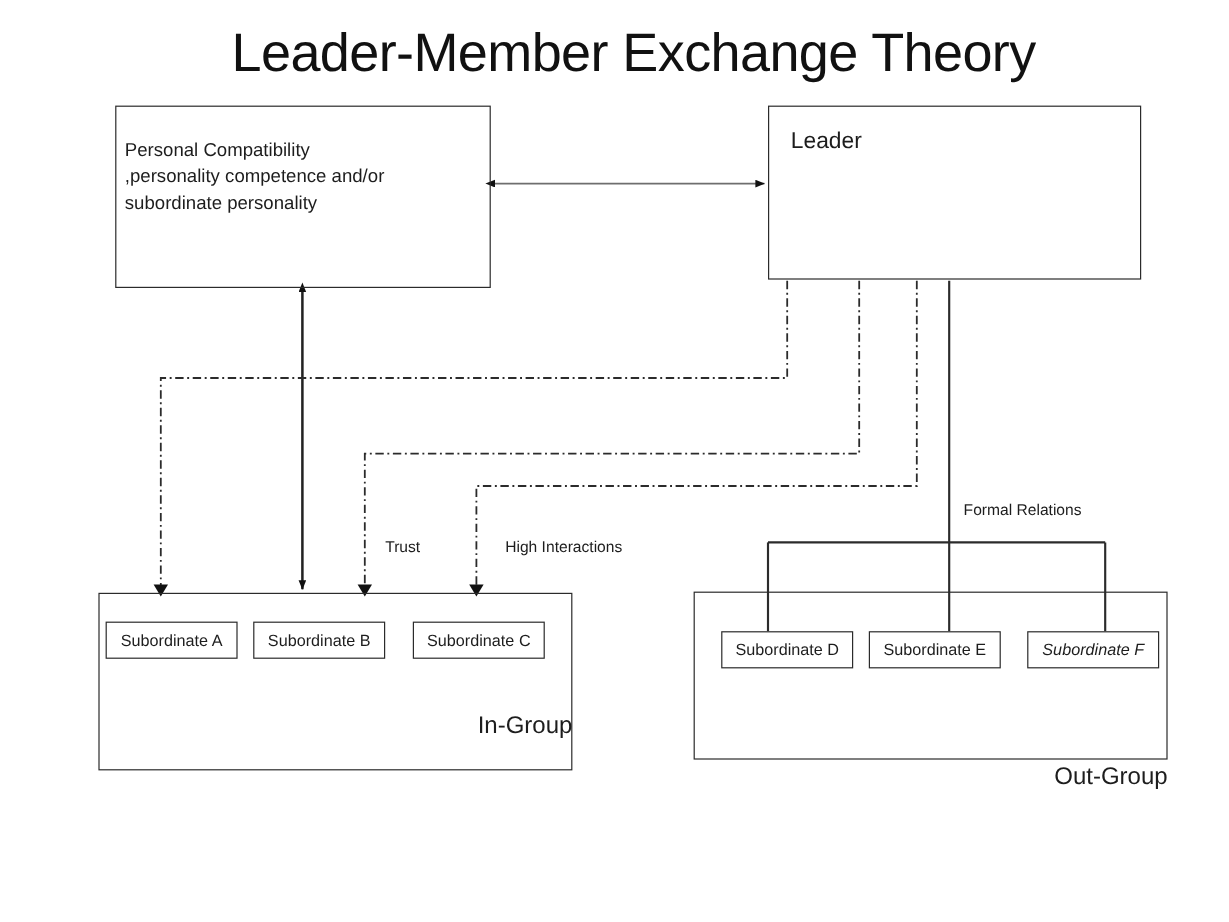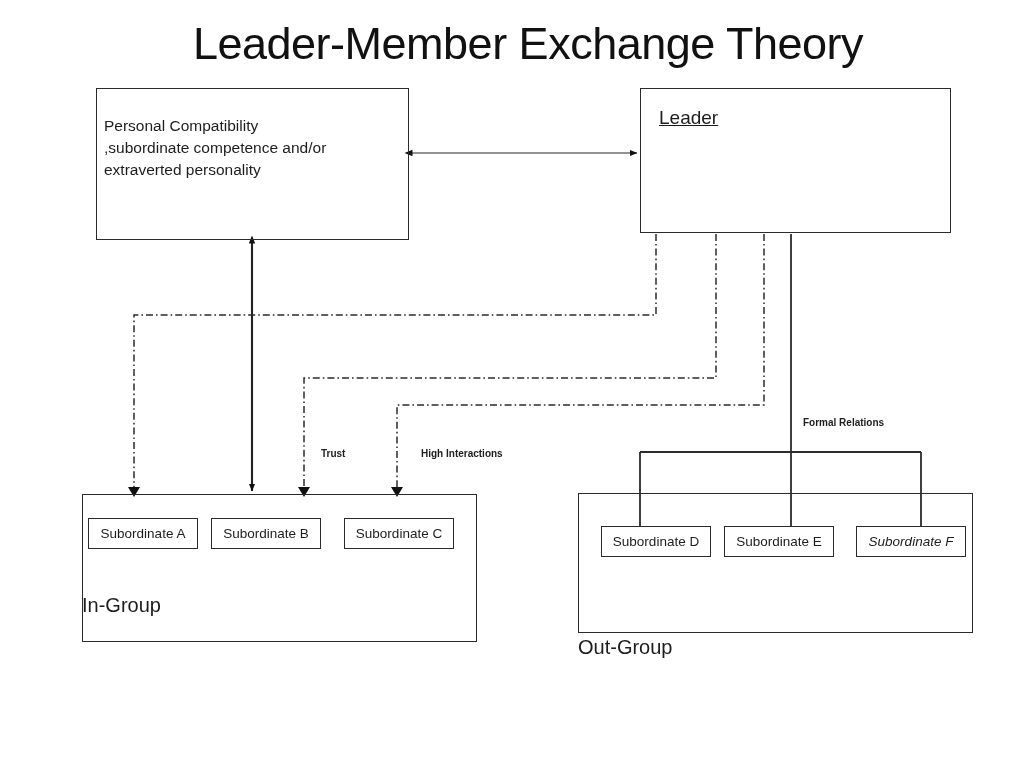--- a/index.html
+++ b/index.html
@@ -66,39 +66,38 @@
     top: 88px;
     width: 311px;
     height: 145px;
   }
   .leader-text {
     position: absolute;
     left: 643px;
     top: 107px;
     font-size: 19px;
     color: #1d1d1d;
-    text-decoration: underline;
   }
   .box-ingroup {
     left: 66px;
     top: 494px;
     width: 395px;
     height: 148px;
   }
   .box-outgroup {
     left: 562px;
     top: 493px;
     width: 395px;
     height: 140px;
   }
   .group-label {
     position: absolute;
     font-size: 20px;
     color: #1d1d1d;
-    text-align: left;
+    text-align: right;
     white-space: nowrap;
   }
   .ingroup-label {
     left: 66px;
     top: 594px;
     width: 395px;
   }
   .outgroup-label {
     left: 562px;
     top: 594px;
@@ -120,24 +119,23 @@
   }
   .sub-a { left: 72px;  top: 518px; width: 110px; height: 31px; }
   .sub-b { left: 195px; top: 518px; width: 110px; height: 31px; }
   .sub-c { left: 328px; top: 518px; width: 110px; height: 31px; }
   .sub-d { left: 585px; top: 526px; width: 110px; height: 31px; }
   .sub-e { left: 708px; top: 526px; width: 110px; height: 31px; }
   .sub-f { left: 840px; top: 526px; width: 110px; height: 31px; font-style: italic; }
 
   .edge-label {
     position: absolute;
-    font-size: 10px;
-    color: #1d1d1d;
-    white-space: nowrap;
-    font-weight: bold;
+    font-size: 13px;
+    color: #1d1d1d;
+    white-space: nowrap;
   }
   .label-trust          { left: 305px; top: 448px; }
   .label-high           { left: 405px; top: 448px; }
   .label-formal         { left: 787px; top: 417px; }
 </style>
 </head>
 <body>
 
 <div id="canvas">
 
@@ -174,22 +172,22 @@
 
     <line x1="775" y1="234" x2="775" y2="527" stroke="#2b2b2b" stroke-width="1.8"></line>
     <line x1="624" y1="452" x2="905" y2="452" stroke="#2b2b2b" stroke-width="1.8"></line>
     <line x1="624" y1="452" x2="624" y2="527" stroke="#2b2b2b" stroke-width="1.8"></line>
     <line x1="905" y1="452" x2="905" y2="527" stroke="#2b2b2b" stroke-width="1.8"></line>
   </svg>
 
   <div class="box box-pc"></div>
   <div class="pc-text">
     <div>Personal Compatibility</div>
-    <div>,subordinate competence and/or</div>
-    <div>extraverted personality</div>
+    <div>,personality competence and/or</div>
+    <div>subordinate personality</div>
   </div>
 
   <div class="box box-leader"></div>
   <div class="leader-text">Leader</div>
 
   <div class="box box-ingroup"></div>
   <div class="sub-box sub-a">Subordinate A</div>
   <div class="sub-box sub-b">Subordinate B</div>
   <div class="sub-box sub-c">Subordinate C</div>
   <div class="group-label ingroup-label">In-Group</div>

